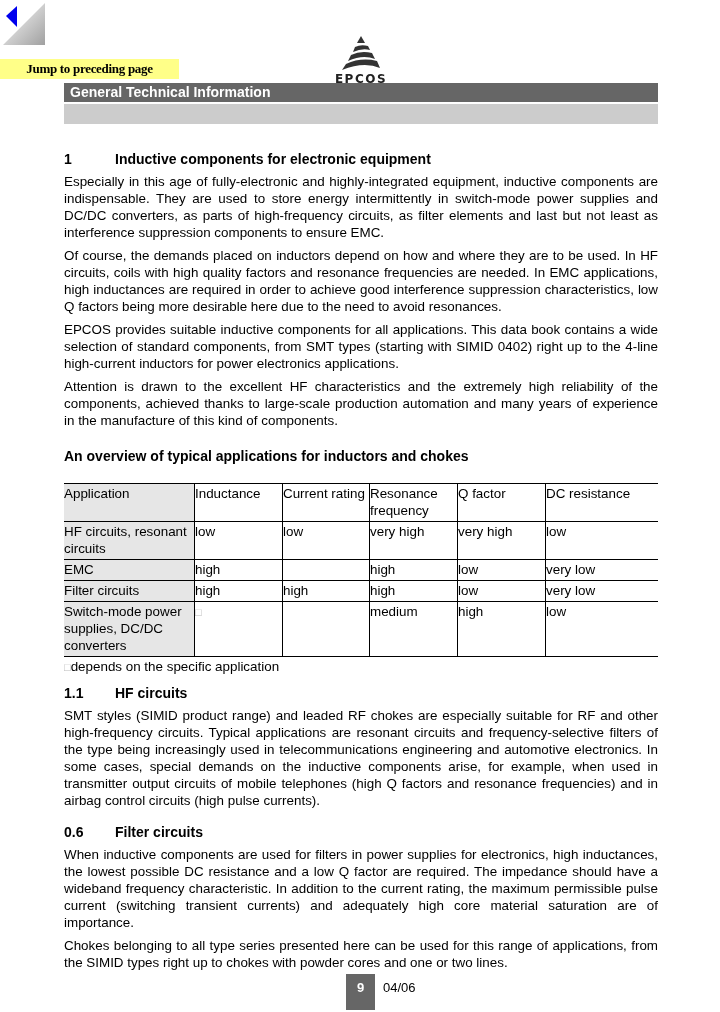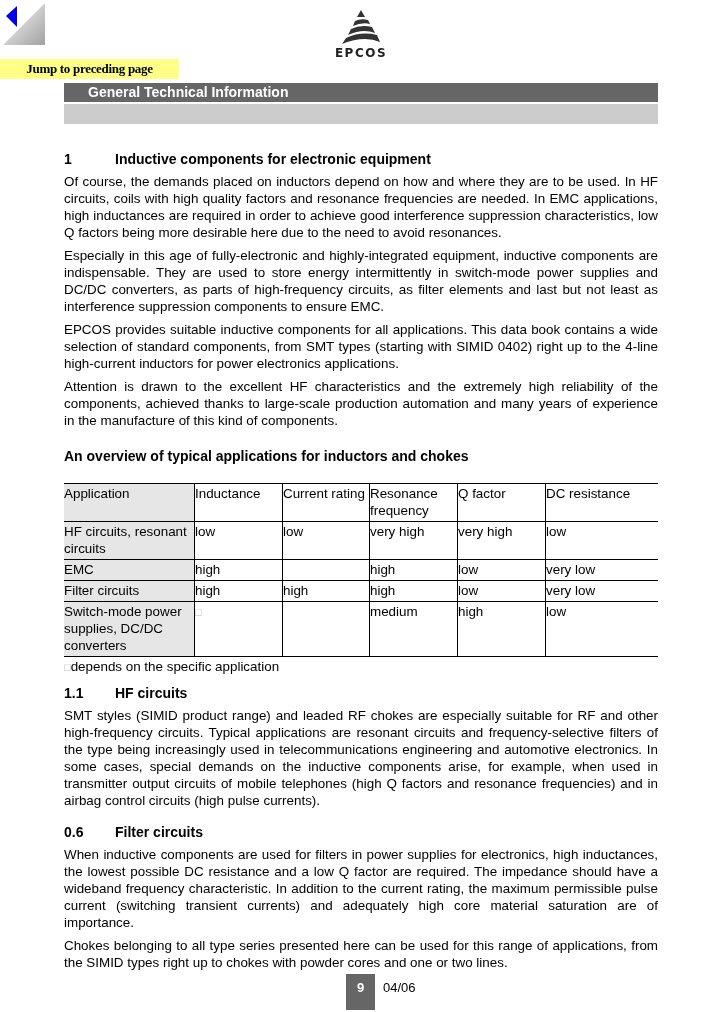--- a/index.html
+++ b/index.html
@@ -10,32 +10,32 @@
     .nav-arrow {
       position: absolute; left: 3px; top: 3px; width: 42px; height: 42px;
     }
     .jump-link {
       position: absolute; left: 0; top: 59px; width: 179px; height: 20px;
       background: #ffff88; text-align: center;
       font-family: "Liberation Serif", serif; font-weight: bold; font-size: 13px;
       line-height: 20px; color: #000; cursor: pointer; letter-spacing: -0.3px;
     }
     .logo {
-      position: absolute; left: 330px; top: 6px; width: 62px; height: 56px;
+      position: absolute; left: 330px; top: 32px; width: 62px; height: 56px;
       text-align: center;
     }
     .logo-text {
       position: absolute; left: 0; top: 40px; width: 62px;
       font-family: "DejaVu Sans", sans-serif; font-weight: bold; font-size: 12px;
       letter-spacing: 1.5px; color: #222;
     }
     .header-bar {
       position: absolute; left: 64px; top: 83px; width: 594px; height: 19px;
       background: #666666; color: #fff; font-weight: bold; font-size: 14px;
-      line-height: 19px; box-sizing: border-box; padding-left: 24px;
+      line-height: 19px; box-sizing: border-box; padding-left: 6px;
     }
     .subheader-bar {
       position: absolute; left: 64px; top: 104px; width: 594px; height: 20px;
       background: #cccccc;
     }
     .content {
       position: absolute; left: 64px; top: 150px; width: 594px;
       font-size: 13.4px; line-height: 17px;
     }
     h2 {
@@ -101,22 +101,22 @@
 <div class="header-bar">
   <span>General Technical Information</span>
 </div>
 <div class="subheader-bar"></div>
 
 <div class="content">
   <h2>
     <span class="num">1</span>
     <span>Inductive components for electronic equipment</span>
   </h2>
+  <p>Especially in this age of fully-electronic and highly-integrated equipment, inductive components are indispensable. They are used to store energy intermittently in switch-mode power supplies and DC/DC converters, as parts of high-frequency circuits, as filter elements and last but not least as interference suppression components to ensure EMC.</p>
   <p>Of course, the demands placed on inductors depend on how and where they are to be used. In HF circuits, coils with high quality factors and resonance frequencies are needed. In EMC applications, high inductances are required in order to achieve good interference suppression characteristics, low Q factors being more desirable here due to the need to avoid resonances.</p>
-  <p>Especially in this age of fully-electronic and highly-integrated equipment, inductive components are indispensable. They are used to store energy intermittently in switch-mode power supplies and DC/DC converters, as parts of high-frequency circuits, as filter elements and last but not least as interference suppression components to ensure EMC.</p>
   <p>EPCOS provides suitable inductive components for all applications. This data book contains a wide selection of standard components, from SMT types (starting with SIMID 0402) right up to the 4-line high-current inductors for power electronics applications.</p>
   <p>Attention is drawn to the excellent HF characteristics and the extremely high reliability of the components, achieved thanks to large-scale production automation and many years of experience in the manufacture of this kind of components.</p>
 
   <div class="overview-title">An overview of typical applications for inductors and chokes</div>
 
   <table>
     <tbody>
         <tr class="hdr">
       <th class="col0">Application</th>
       <th class="col1">Inductance</th>

